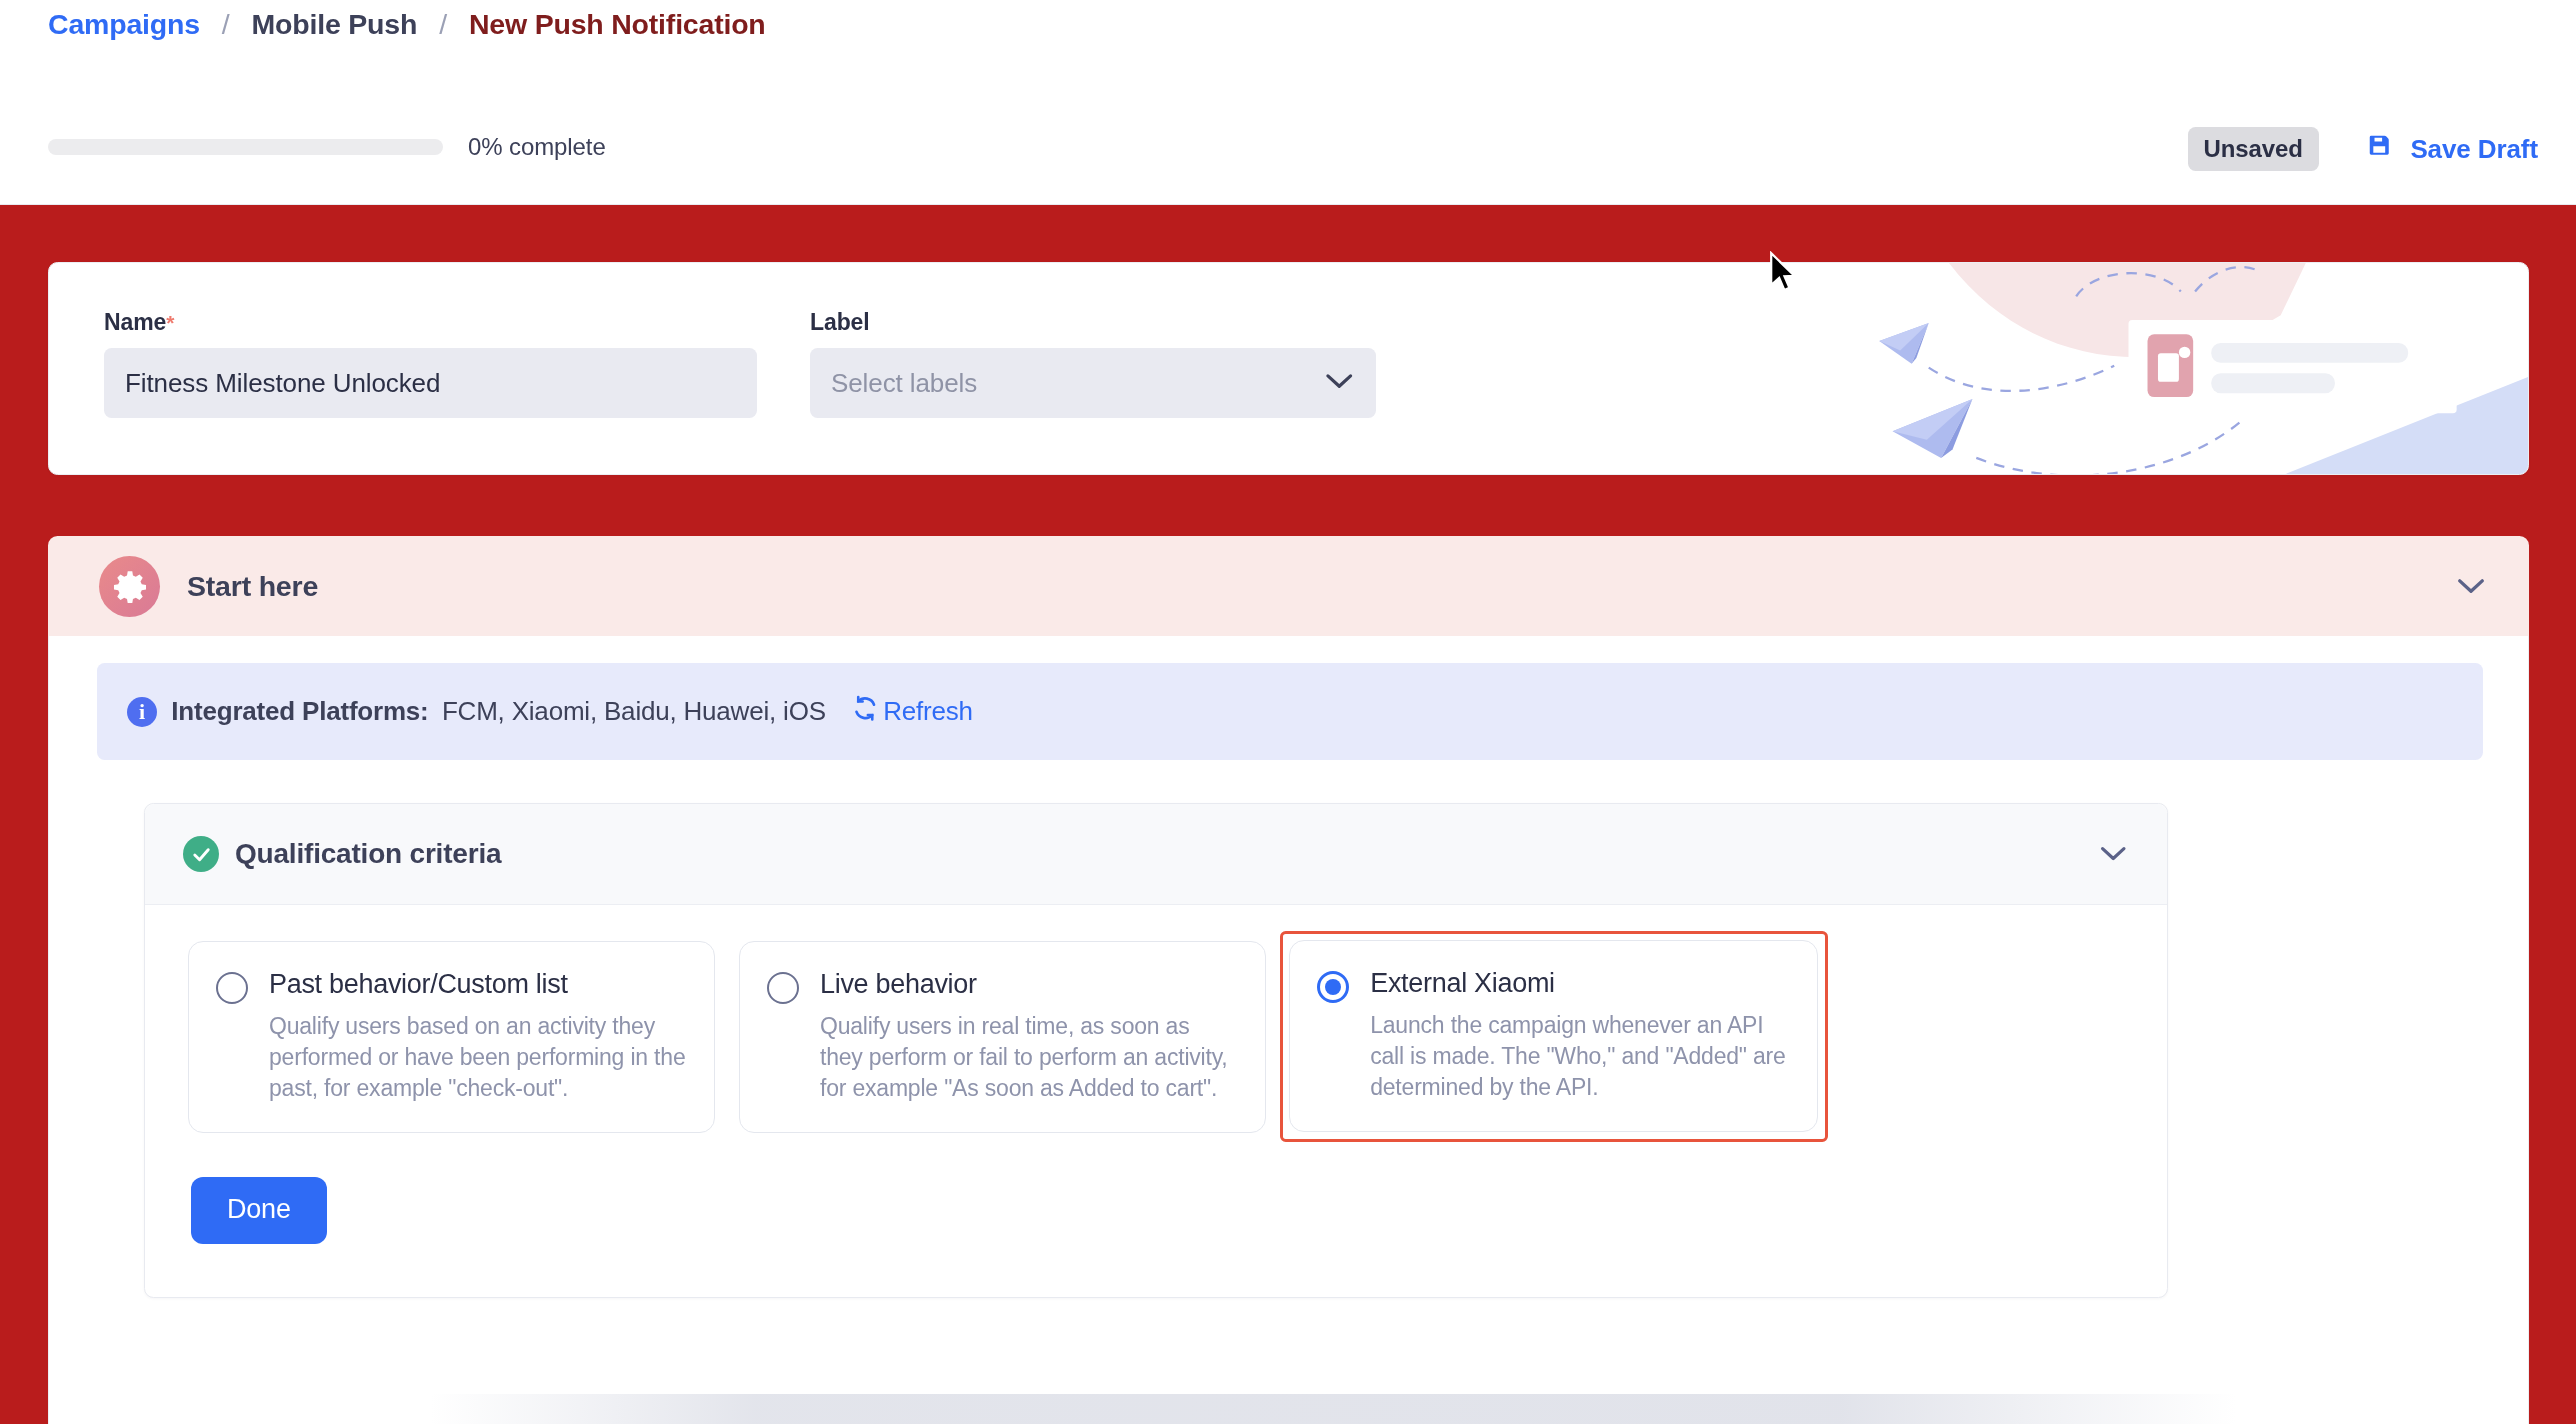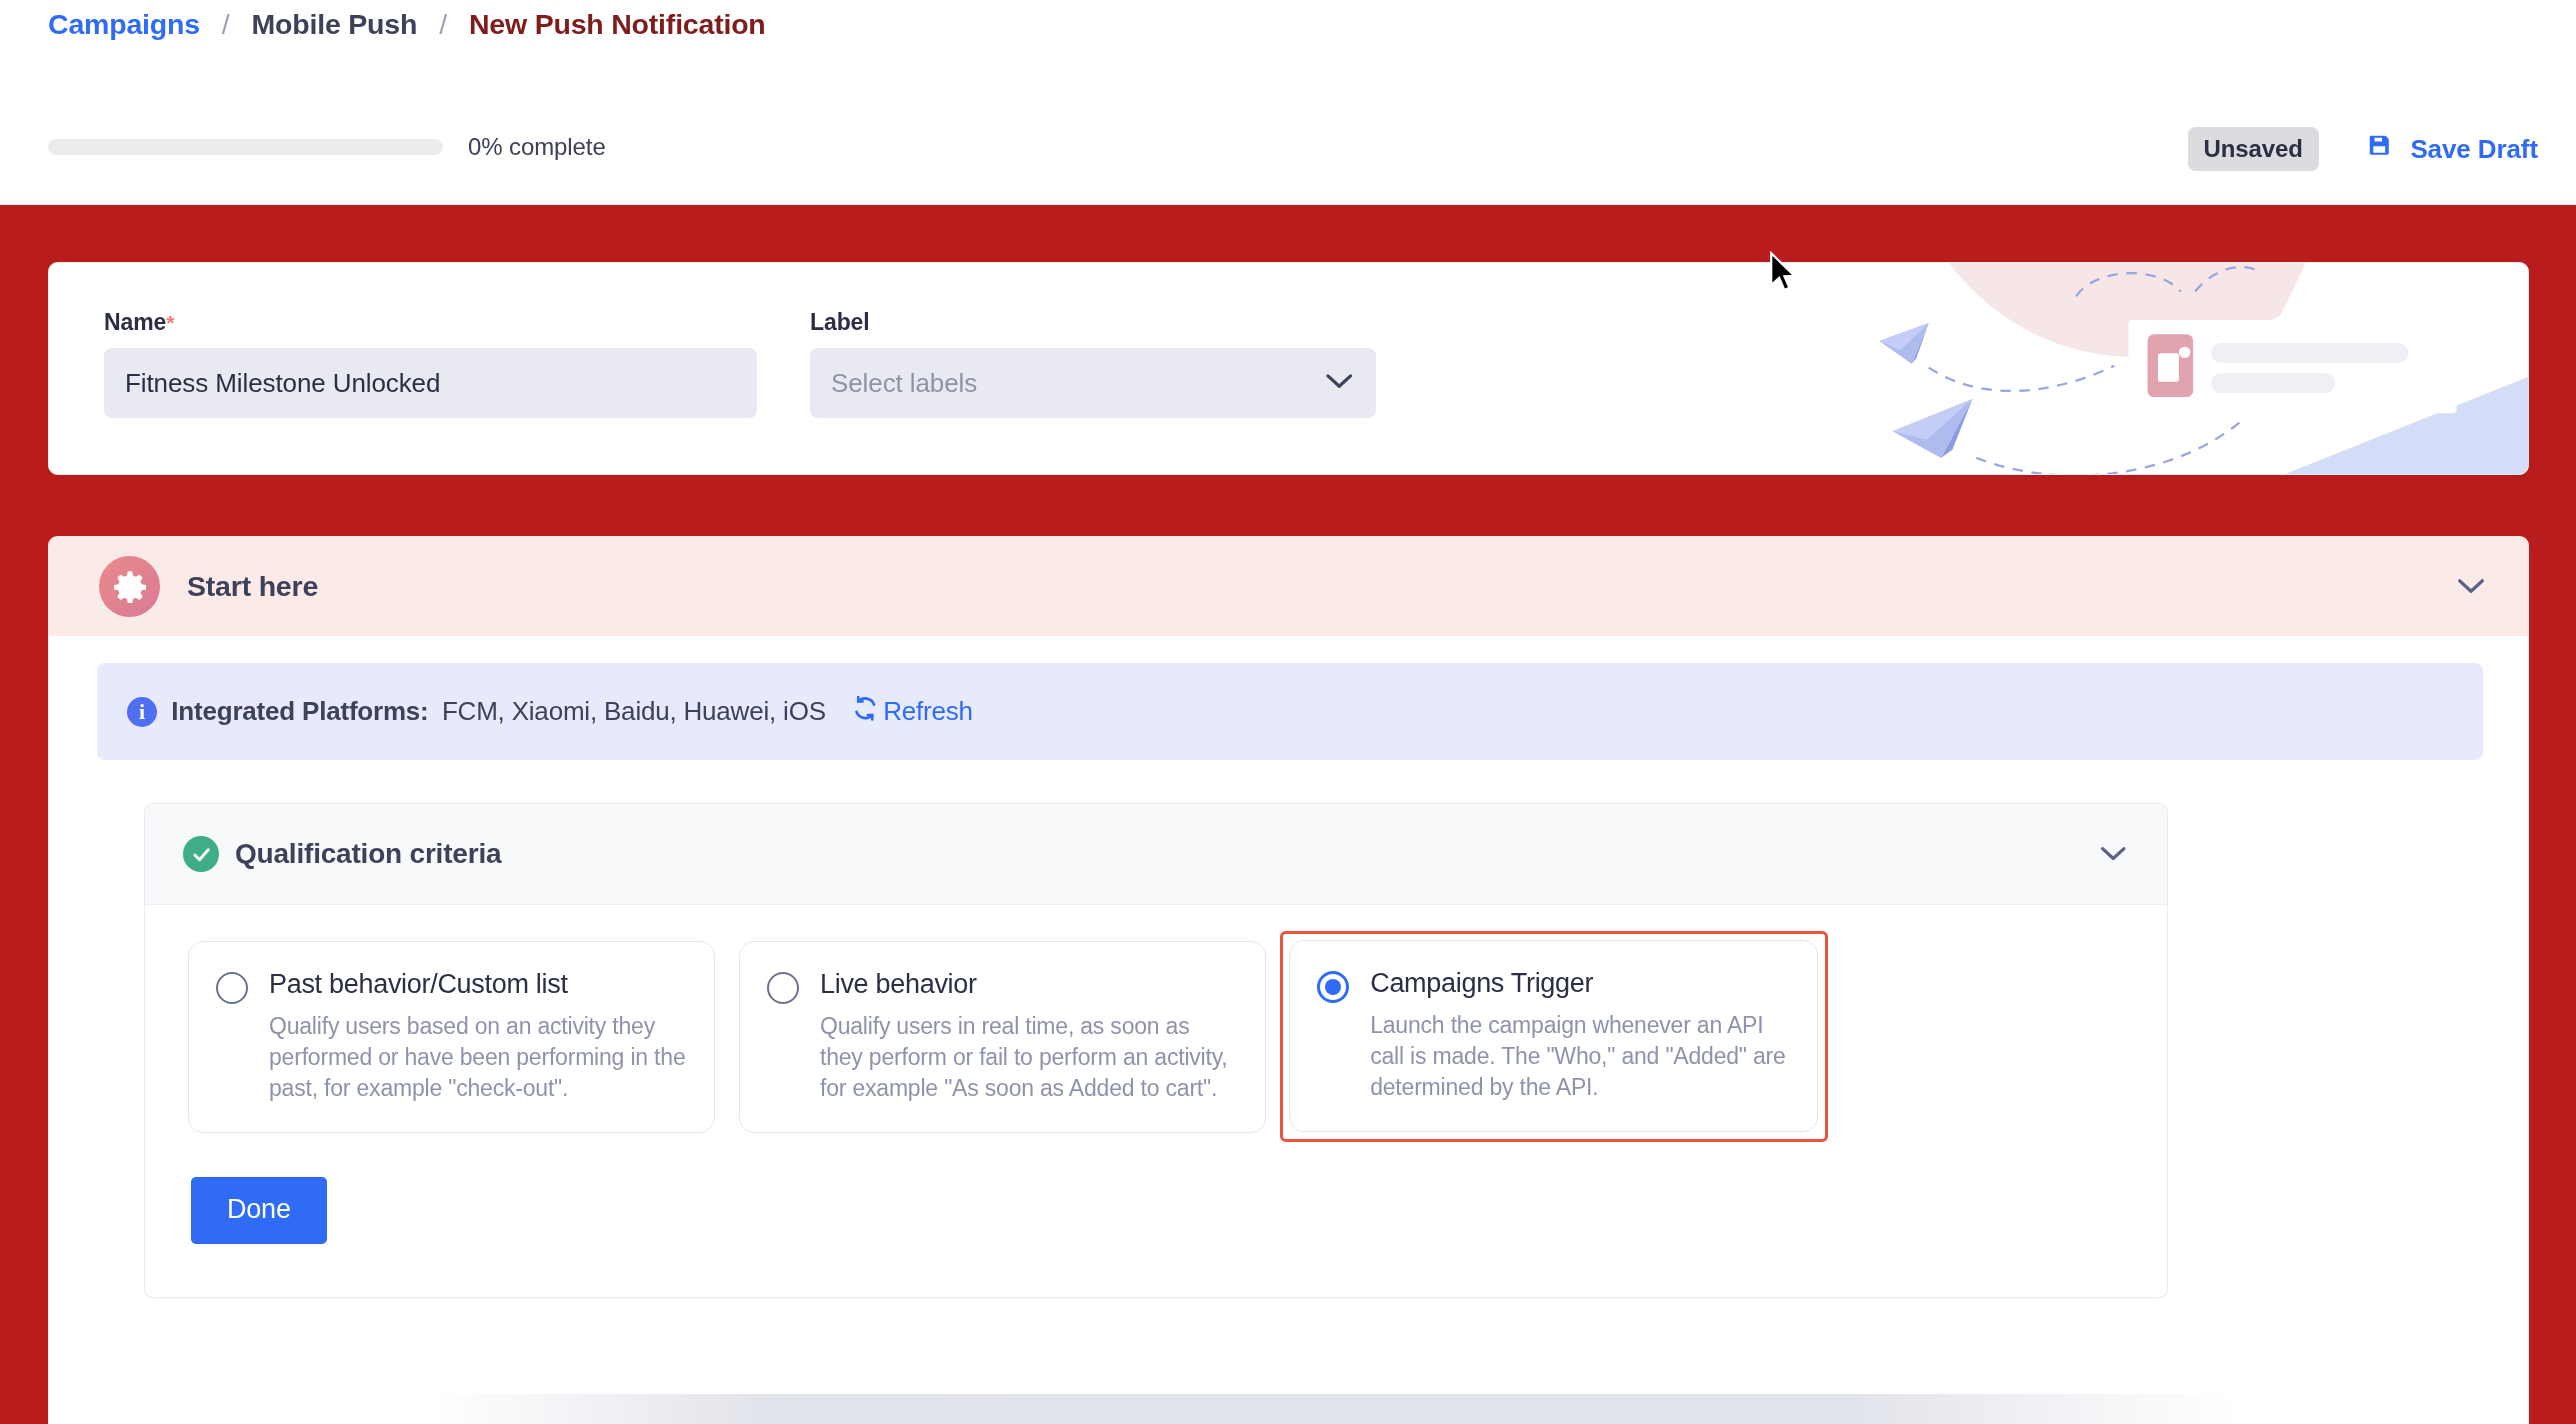--- a/index.html
+++ b/index.html
@@ -374,21 +374,21 @@
     line-height: 31px;
     letter-spacing: -0.2px;
     display: block;
   }
 
   .done-row { padding: 44px 0 53px 46px; }
   .done-btn {
     background: #2f6bf5;
     color: #ffffff;
     border: none;
-    border-radius: 5px;
+    border-radius: 12px;
     font-family: "Liberation Sans", sans-serif;
     font-size: 27px;
     padding: 17px 36px 19px 36px;
     cursor: pointer;
     letter-spacing: -0.2px;
   }
 
   
   .bottom-shade {
     position: absolute;
@@ -563,21 +563,21 @@
                 <span class="option-title">Live behavior</span>
                 <span class="option-desc">Qualify users in real time, as soon as they perform or fail to perform an activity, for example "As soon as Added to cart".</span>
               </span>
             </div>
           </div>
 
           <div class="option-wrap highlight">
             <div class="option-card">
               <span class="radio checked"></span>
               <span class="option-text">
-                <span class="option-title">Campaigns Trigger</span>
+                <span class="option-title">External Xiaomi</span>
                 <span class="option-desc">Launch the campaign whenever an API call is made. The "Who," and "Added" are determined by the API.</span>
               </span>
             </div>
           </div>
 
         </div>
 
         <div class="done-row">
           <button class="done-btn">Done</button>
         </div>

